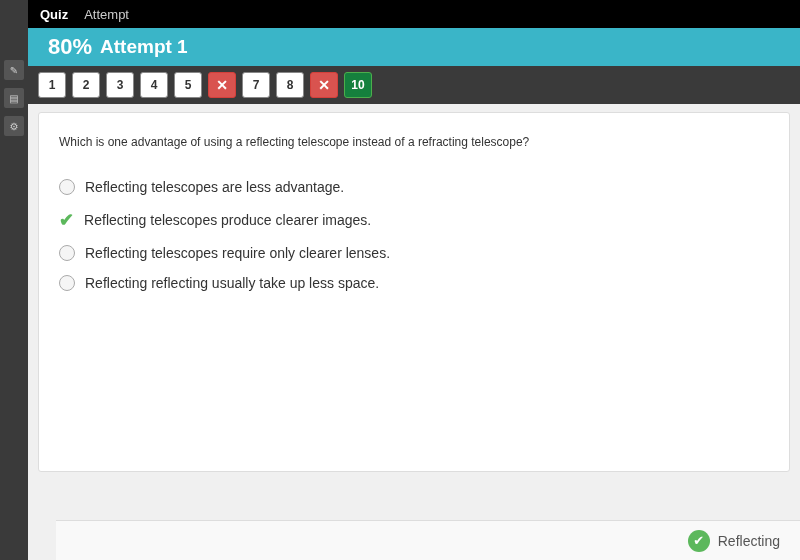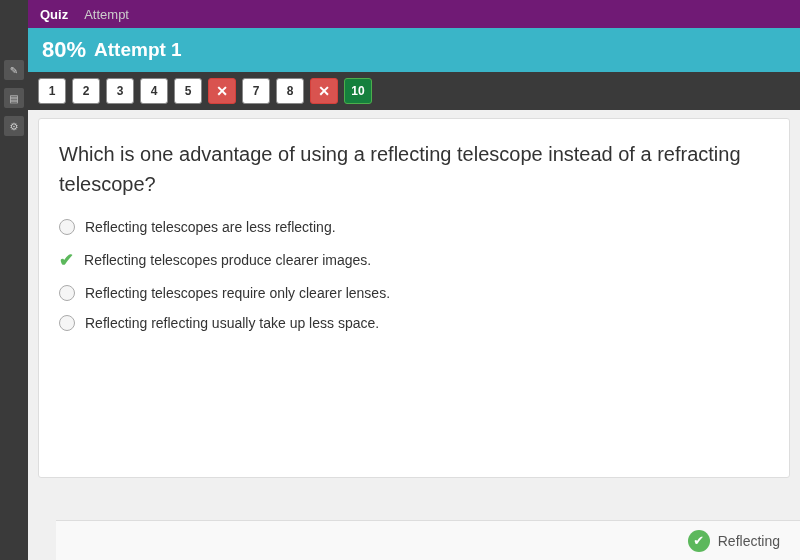--- a/index.html
+++ b/index.html
@@ -42,44 +42,44 @@
       position: absolute;
       left: 28px;
       top: 0;
       width: 772px;
       height: 560px;
       background: #f0f0f0;
     }
 
     
     .top-nav {
-      background: #701a75;
+      background: #000000;
       height: 28px;
       display: flex;
       align-items: center;
       padding: 0 12px;
       gap: 16px;
     }
     .top-nav-item {
       color: #ccc;
       font-size: 13px;
       cursor: pointer;
     }
     .top-nav-item.active {
       color: #fff;
       font-weight: bold;
     }
 
     
     .score-bar {
       background: #3ab5c8;
-      height: 44px;
-      display: flex;
-      align-items: center;
-      padding: 0 14px;
+      height: 38px;
+      display: flex;
+      align-items: center;
+      padding: 0 20px;
       gap: 8px;
     }
     .score-percent {
       font-size: 22px;
       font-weight: bold;
       color: #fff;
     }
     .score-label {
       font-size: 19px;
       color: #fff;
@@ -122,23 +122,23 @@
     
     .question-area {
       background: #fff;
       margin: 8px 10px;
       padding: 20px 20px 30px 20px;
       border: 1px solid #ddd;
       border-radius: 3px;
       min-height: 360px;
     }
     .question-text {
-      font-size: 20px;
+      font-size: 12px;
       color: #333;
-      margin-bottom: 20px;
+      margin-bottom: 28px;
       line-height: 1.5;
     }
 
     .option-row {
       display: flex;
       align-items: center;
       gap: 10px;
       margin-bottom: 14px;
       font-size: 14px;
       color: #333;
@@ -243,21 +243,21 @@
     <div class="q-btn active">
         <span>10</span>
       </div>
   </div>
 
   <div class="question-area">
     <div class="question-text">Which is one advantage of using a reflecting telescope instead of a refracting telescope?</div>
 
     <div class="option-row">
       <div class="radio-circle"></div>
-      <span>Reflecting telescopes are less reflecting.</span>
+      <span>Reflecting telescopes are less advantage.</span>
     </div>
 
     <div class="option-row">
       <span class="check-mark">✔</span>
       <span>Reflecting telescopes produce clearer images.</span>
     </div>
 
     <div class="option-row">
       <div class="radio-circle"></div>
       <span>Reflecting telescopes require only clearer lenses.</span>

